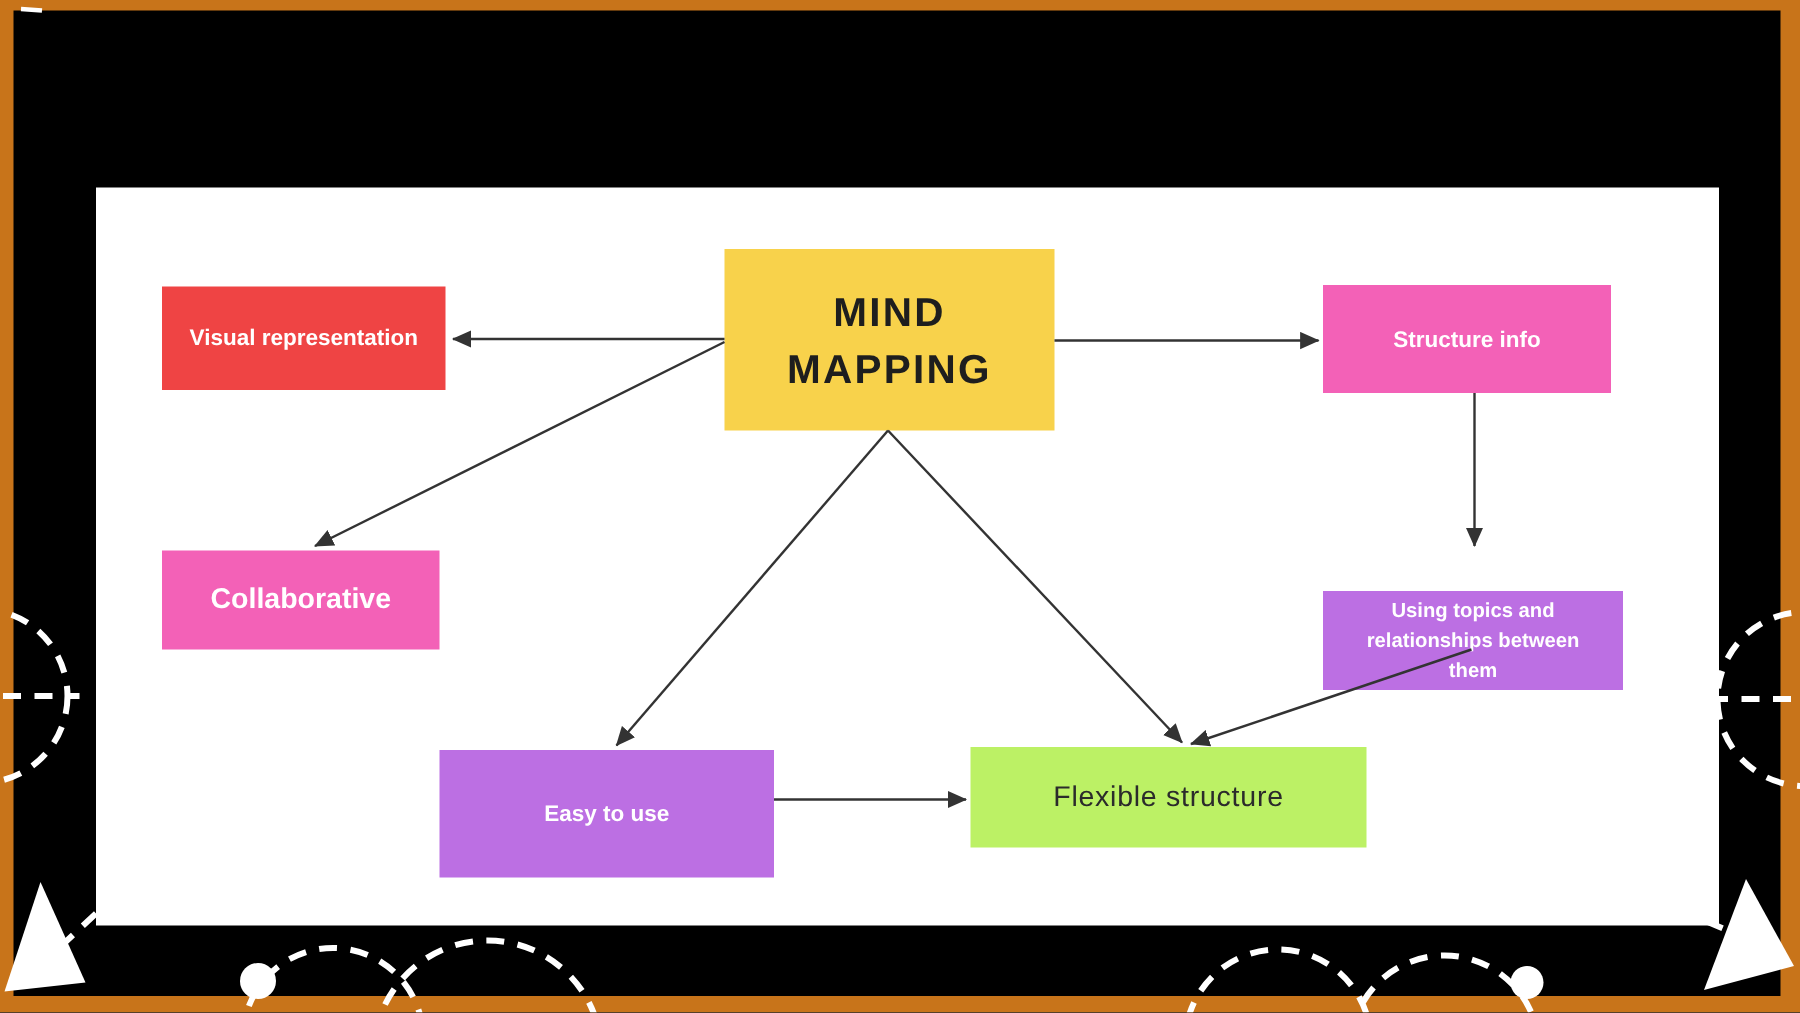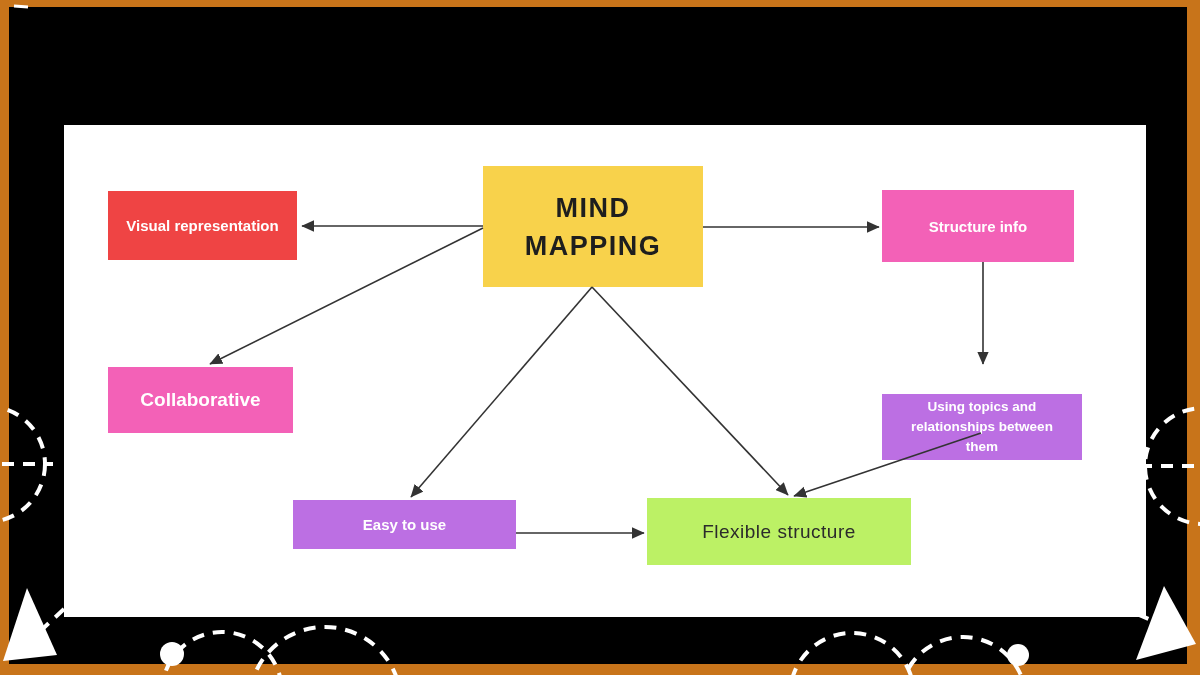--- a/index.html
+++ b/index.html
@@ -52,21 +52,21 @@
     font-size: 19px; font-weight: bold;
   }
   .node-using-topics {
     left: 882px; top: 382px; width: 200px; height: 66px;
     background: #BC6FE3; color: #FFFFFF;
     font-size: 13.5px; font-weight: bold; line-height: 20px;
     padding: 16px 20px;
     margin-top: 12px;
   }
   .node-easy-to-use {
-    left: 293px; top: 500px; width: 223px; height: 49px;
+    left: 293px; top: 500px; width: 223px; height: 85px;
     background: #BC6FE3; color: #FFFFFF;
     font-size: 15px; font-weight: bold;
   }
   .node-flexible-structure {
     left: 647px; top: 498px; width: 264px; height: 67px;
     background: #BCF165; color: #2B2B2B;
     font-size: 19px; font-weight: 400; letter-spacing: 0.5px;
   }
 
   svg.overlay {

